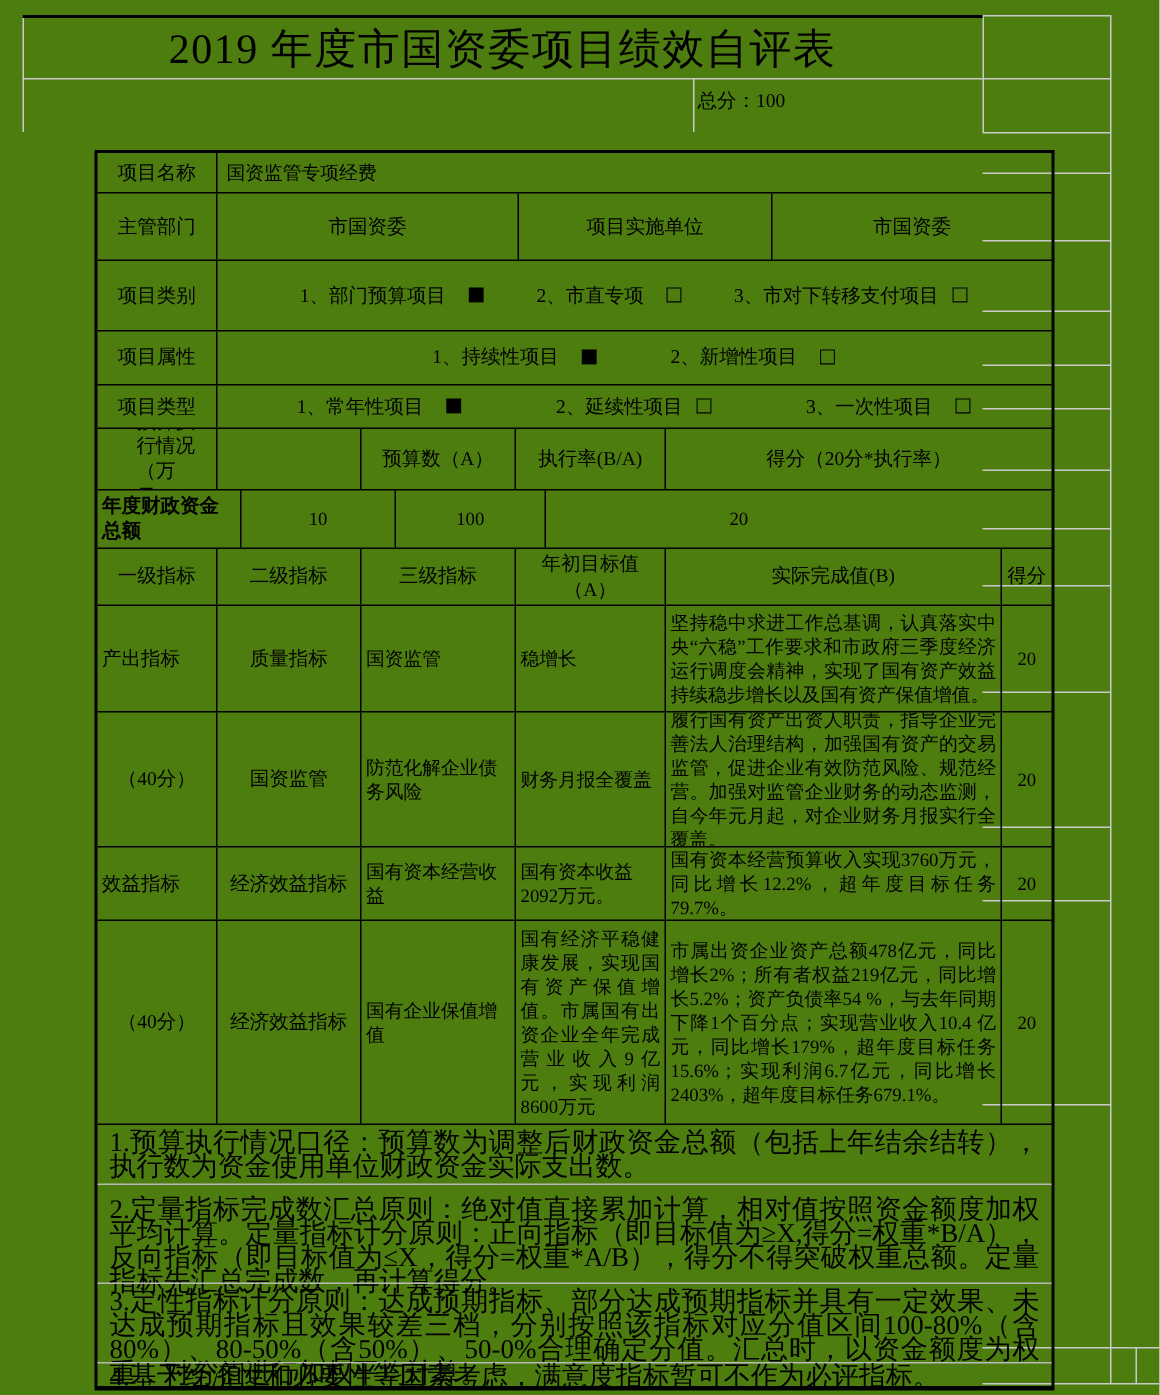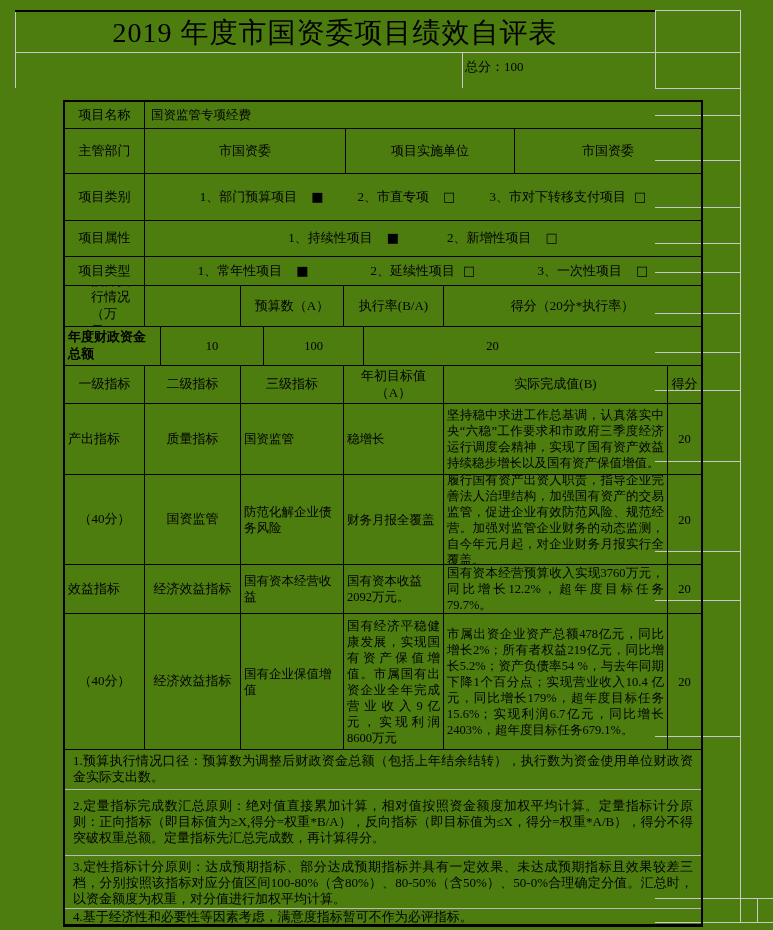--- a/index.html
+++ b/index.html
@@ -17,21 +17,21 @@
   .c{box-sizing:border-box;border-right:1px solid #000;display:flex;align-items:center;
      overflow:hidden;font-size:12.5px;line-height:1.28;padding:1px 3px;}
   .c.last{border-right:none;}
   .cc{justify-content:center;text-align:center;}
   .cl{justify-content:flex-start;text-align:left;}
   .cj{justify-content:flex-start;text-align:justify;}
   .opts{display:flex;align-items:center;justify-content:center;gap:34px;width:100%;}
   .opt{display:flex;align-items:center;gap:14px;font-size:13px;}
   .mark{font-size:13px;font-family:"DejaVu Sans",sans-serif;}
   .notes{position:absolute;left:0;top:648px;width:636px;height:174px;display:flex;flex-direction:column;}
-  .note{box-sizing:border-box;padding:3px 8px 0 8px;font-size:13px;line-height:16px;text-align:justify;}
+  .note{box-sizing:border-box;padding:3px 8px 0 8px;font-size:18px;line-height:16px;text-align:justify;}
   .note + .note{border-top:1px solid #b9b9b9;}
   .lbl{font-size:13px;}
 </style>
 </head>
 <body>
 
 <div class="page">
 
   <div class="gline" style="left:655px;top:10px;width:85px;height:1px;"></div>
   <div class="gline" style="left:15px;top:10px;width:1px;height:78px;"></div>

